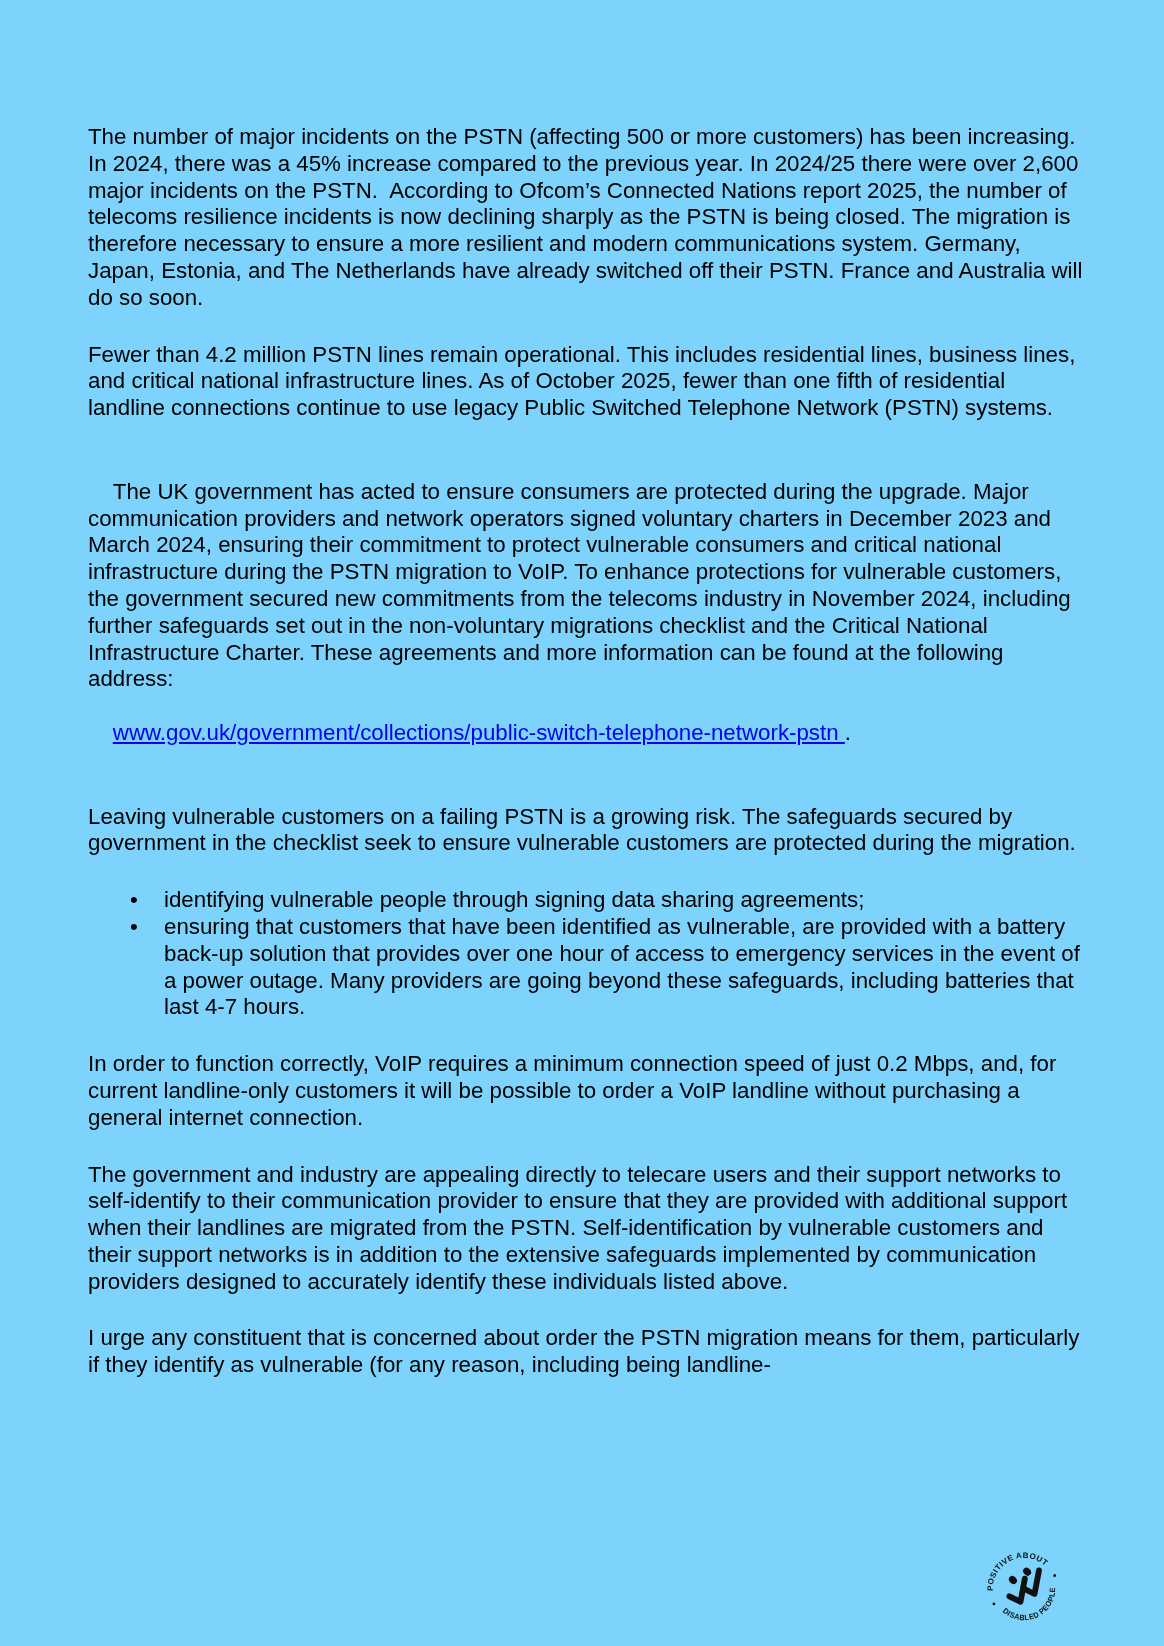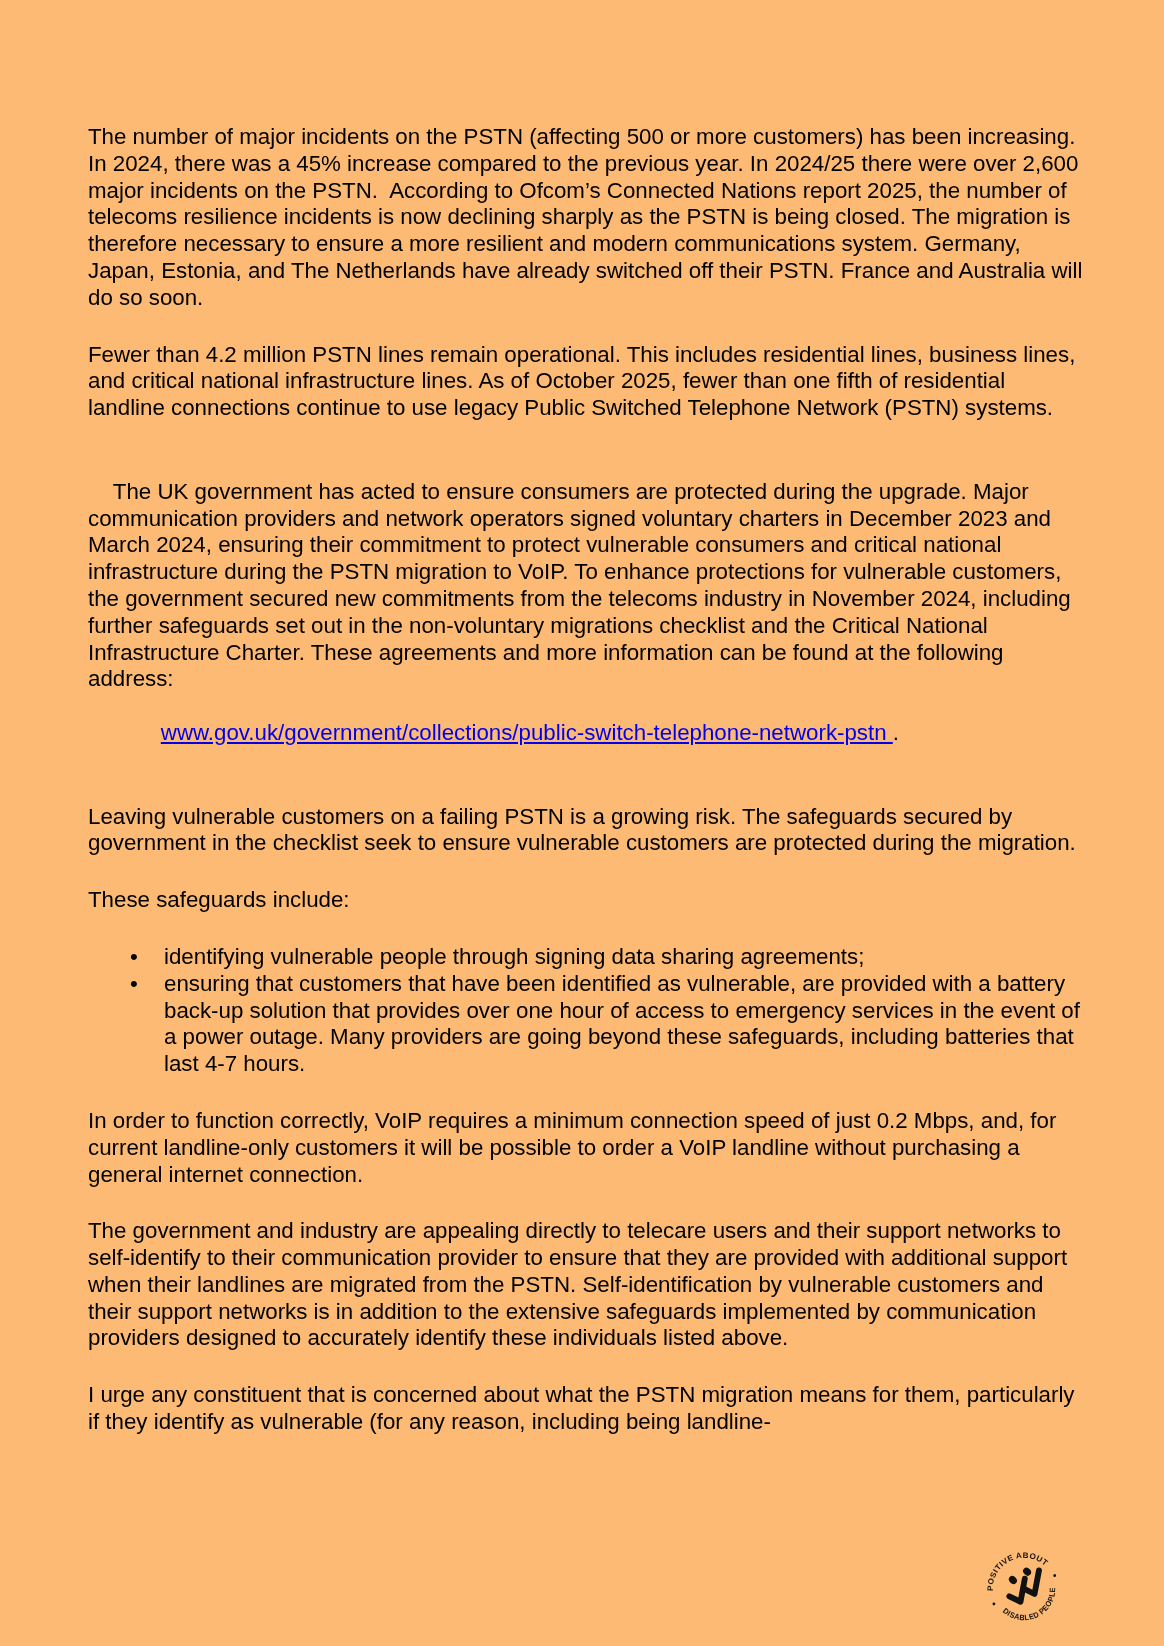--- a/index.html
+++ b/index.html
@@ -4,40 +4,39 @@
 <style>
   html, body {
     margin: 0;
     padding: 0;
     background: #ffffff;
   }
   .page {
     position: relative;
     width: 1164px;
     height: 1646px;
-    background: #fdba74;
+    background: #7dd3fc;
     overflow: hidden;
     font-family: "Liberation Sans", "DejaVu Sans", sans-serif;
     font-size: 22.3px;
     line-height: 26.8px;
     color: #000000;
     box-sizing: border-box;
     padding: 124px 81px 0 88px;
   }
   .para {
     margin: 30px 0;
     white-space: pre-wrap;
   }
   .para:first-child {
     margin-top: 0;
   }
   .link {
     color: #0000ee;
     text-decoration: underline;
-    margin-left: 48px;
   }
   .link-suffix {
     color: #000000;
   }
   ul.bullets {
     margin: 30px 0;
     padding: 0;
     list-style: none;
   }
   ul.bullets li {
@@ -86,32 +85,31 @@
 
   <p class="para">Fewer than 4.2 million PSTN lines remain operational. This includes residential lines, business lines, and critical national infrastructure lines. As of October 2025, fewer than one fifth of residential landline connections continue to use legacy Public Switched Telephone Network (PSTN) systems.</p>
 
   <p class="para">
     <span>The UK government has acted to ensure consumers are protected during the upgrade. Major communication providers and network operators signed voluntary charters in December 2023 and March 2024, ensuring their commitment to protect vulnerable consumers and critical national infrastructure during the PSTN migration to VoIP. To enhance protections for vulnerable customers, the government secured new commitments from the telecoms industry in November 2024, including further safeguards set out in the non-voluntary migrations checklist and the Critical National Infrastructure Charter. These agreements and more information can be found at the following address:</span><br>
     <a class="link" href="#">www.gov.uk/government/collections/public-switch-telephone-network-pstn </a><span class="link-suffix">.</span>
   </p>
 
   <p class="para">Leaving vulnerable customers on a failing PSTN is a growing risk. The safeguards secured by government in the checklist seek to ensure vulnerable customers are protected during the migration.</p>
 
-  <p class="para">These safeguards include:</p>
 
   <ul class="bullets">
     <li>identifying vulnerable people through signing data sharing agreements;</li>
     <li>ensuring that customers that have been identified as vulnerable, are provided with a battery back-up solution that provides over one hour of access to emergency services in the event of a power outage. Many providers are going beyond these safeguards, including batteries that last 4-7 hours.</li>
   </ul>
 
   <p class="para">In order to function correctly, VoIP requires a minimum connection speed of just 0.2 Mbps, and, for current landline-only customers it will be possible to order a VoIP landline without purchasing a general internet connection.</p>
 
   <p class="para">The government and industry are appealing directly to telecare users and their support networks to self-identify to their communication provider to ensure that they are provided with additional support when their landlines are migrated from the PSTN. Self-identification by vulnerable customers and their support networks is in addition to the extensive safeguards implemented by communication providers designed to accurately identify these individuals listed above.</p>
 
-  <p class="para">I urge any constituent that is concerned about what the PSTN migration means for them, particularly if they identify as vulnerable (for any reason, including being landline-</p>
+  <p class="para">I urge any constituent that is concerned about order the PSTN migration means for them, particularly if they identify as vulnerable (for any reason, including being landline-</p>
 
   <div class="logo">
     <svg viewBox="0 0 100 100" xmlns="http://www.w3.org/2000/svg">
       <g transform="rotate(-25 50 50)">
         <defs>
           <path id="arcTop" d="M 12.4 36.3 A 40 40 0 0 1 87.6 36.3" fill="none"></path>
           <path id="arcBottom" d="M 12.4 63.7 A 40 40 0 0 0 87.6 63.7" fill="none"></path>
         </defs>
         <text class="logo-arc-text">
           <textPath href="#arcTop" xlink:href="#arcTop" startOffset="1" textLength="95" lengthAdjust="spacingAndGlyphs">POSITIVE ABOUT</textPath>

